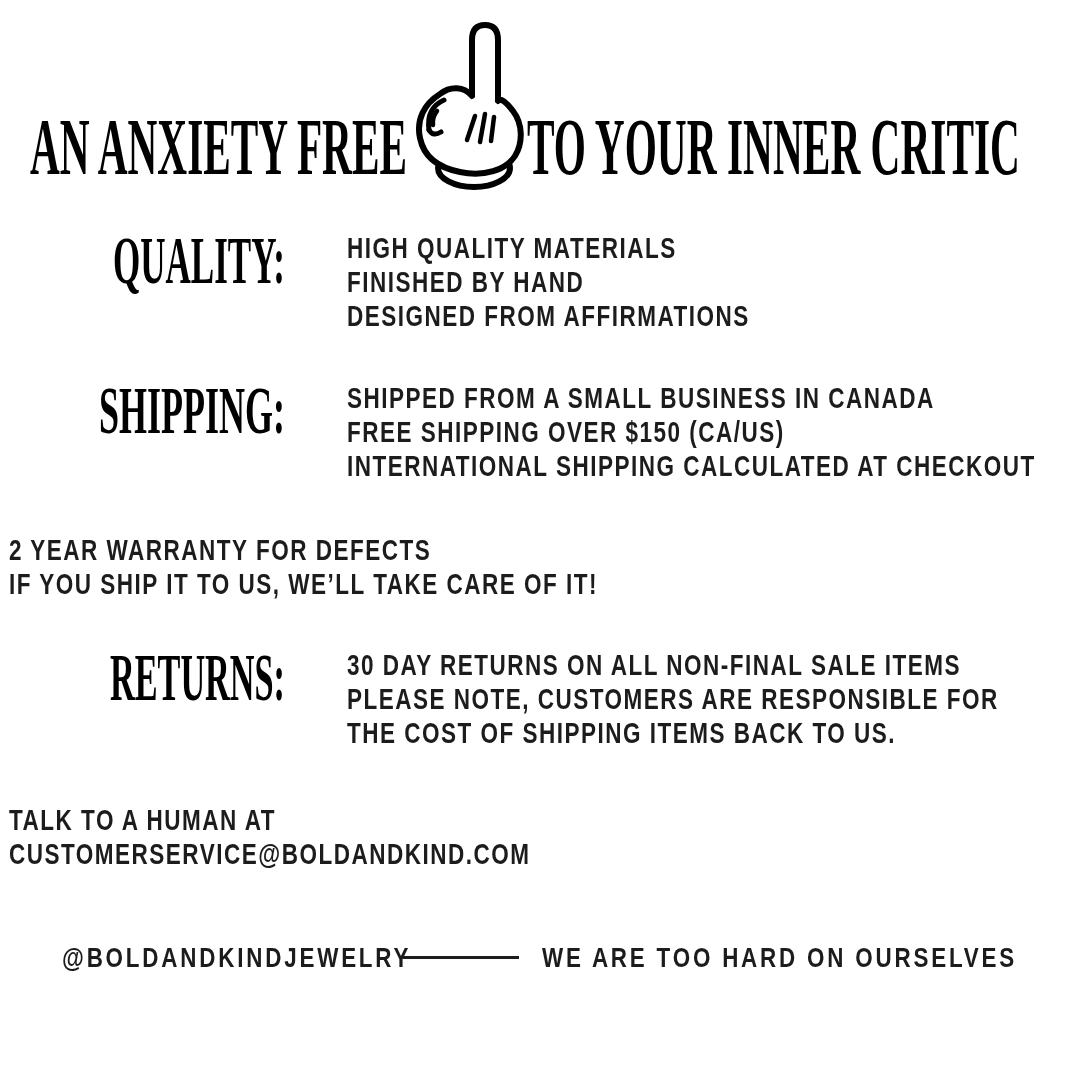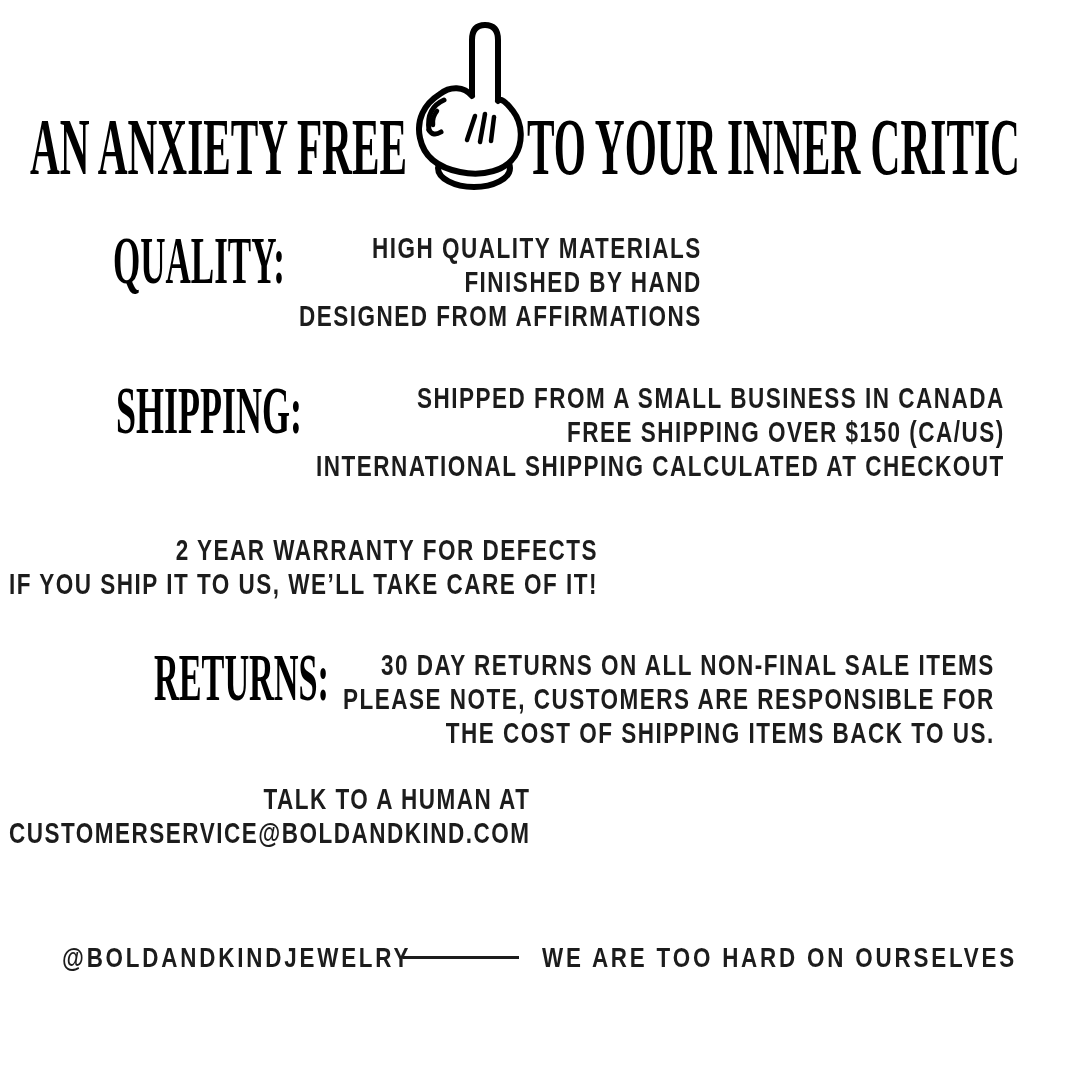--- a/index.html
+++ b/index.html
@@ -1,32 +1,32 @@
 <!DOCTYPE html>
 <html><head>
 <meta charset="utf-8">
 <style>
   html,body{margin:0;padding:0;background:#ffffff;}
   .canvas{
     position:relative;width:1065px;height:1080px;background:#ffffff;
-    overflow:hidden;font-family:"Liberation Sans",sans-serif;color:#1c1c1c;text-align:right;
+    overflow:hidden;font-family:"Liberation Sans",sans-serif;color:#1c1c1c;
   }
   
   .headline-svg{position:absolute;left:0;top:0;display:block;}
   .hl-text{font-family:"Liberation Serif",serif;font-weight:700;font-size:80px;fill:#000000;}
   
   .wb{fill:#ffffff;stroke:#000000;stroke-width:6;stroke-linejoin:round;stroke-linecap:round;}
   .ln{fill:none;stroke:#000000;stroke-width:5;stroke-linecap:round;}
   .ln2{fill:none;stroke:#000000;stroke-width:4.5;stroke-linecap:round;}
   
   .sections{position:absolute;left:0;top:231px;width:1080px;}
-  .section{display:flex;align-items:flex-start;margin-bottom:48px;}
-  .section.gap-50{margin-bottom:50px;margin-left:17px;}
+  .section{display:flex;align-items:flex-start;margin-bottom:48px;gap:48px;}
+  .section.gap-50{margin-bottom:50px;}
   .section.gap-47{margin-bottom:47px;}
-  .section.gap-53{margin-bottom:32px;padding-left:44px;}
+  .section.gap-53{margin-bottom:53px;}
   .hcell{width:290px;flex:none;}
   .hcell svg{display:block;}
   .hd-text{font-family:"Liberation Serif",serif;font-weight:700;font-size:68px;fill:#000000;}
   .bcell{
     padding-left:12px;transform:scaleX(0.75);transform-origin:left top;
     white-space:nowrap;
   }
   .bline{
     font-size:30px;line-height:34px;font-weight:700;letter-spacing:2px;
     color:#1c1c1c;

